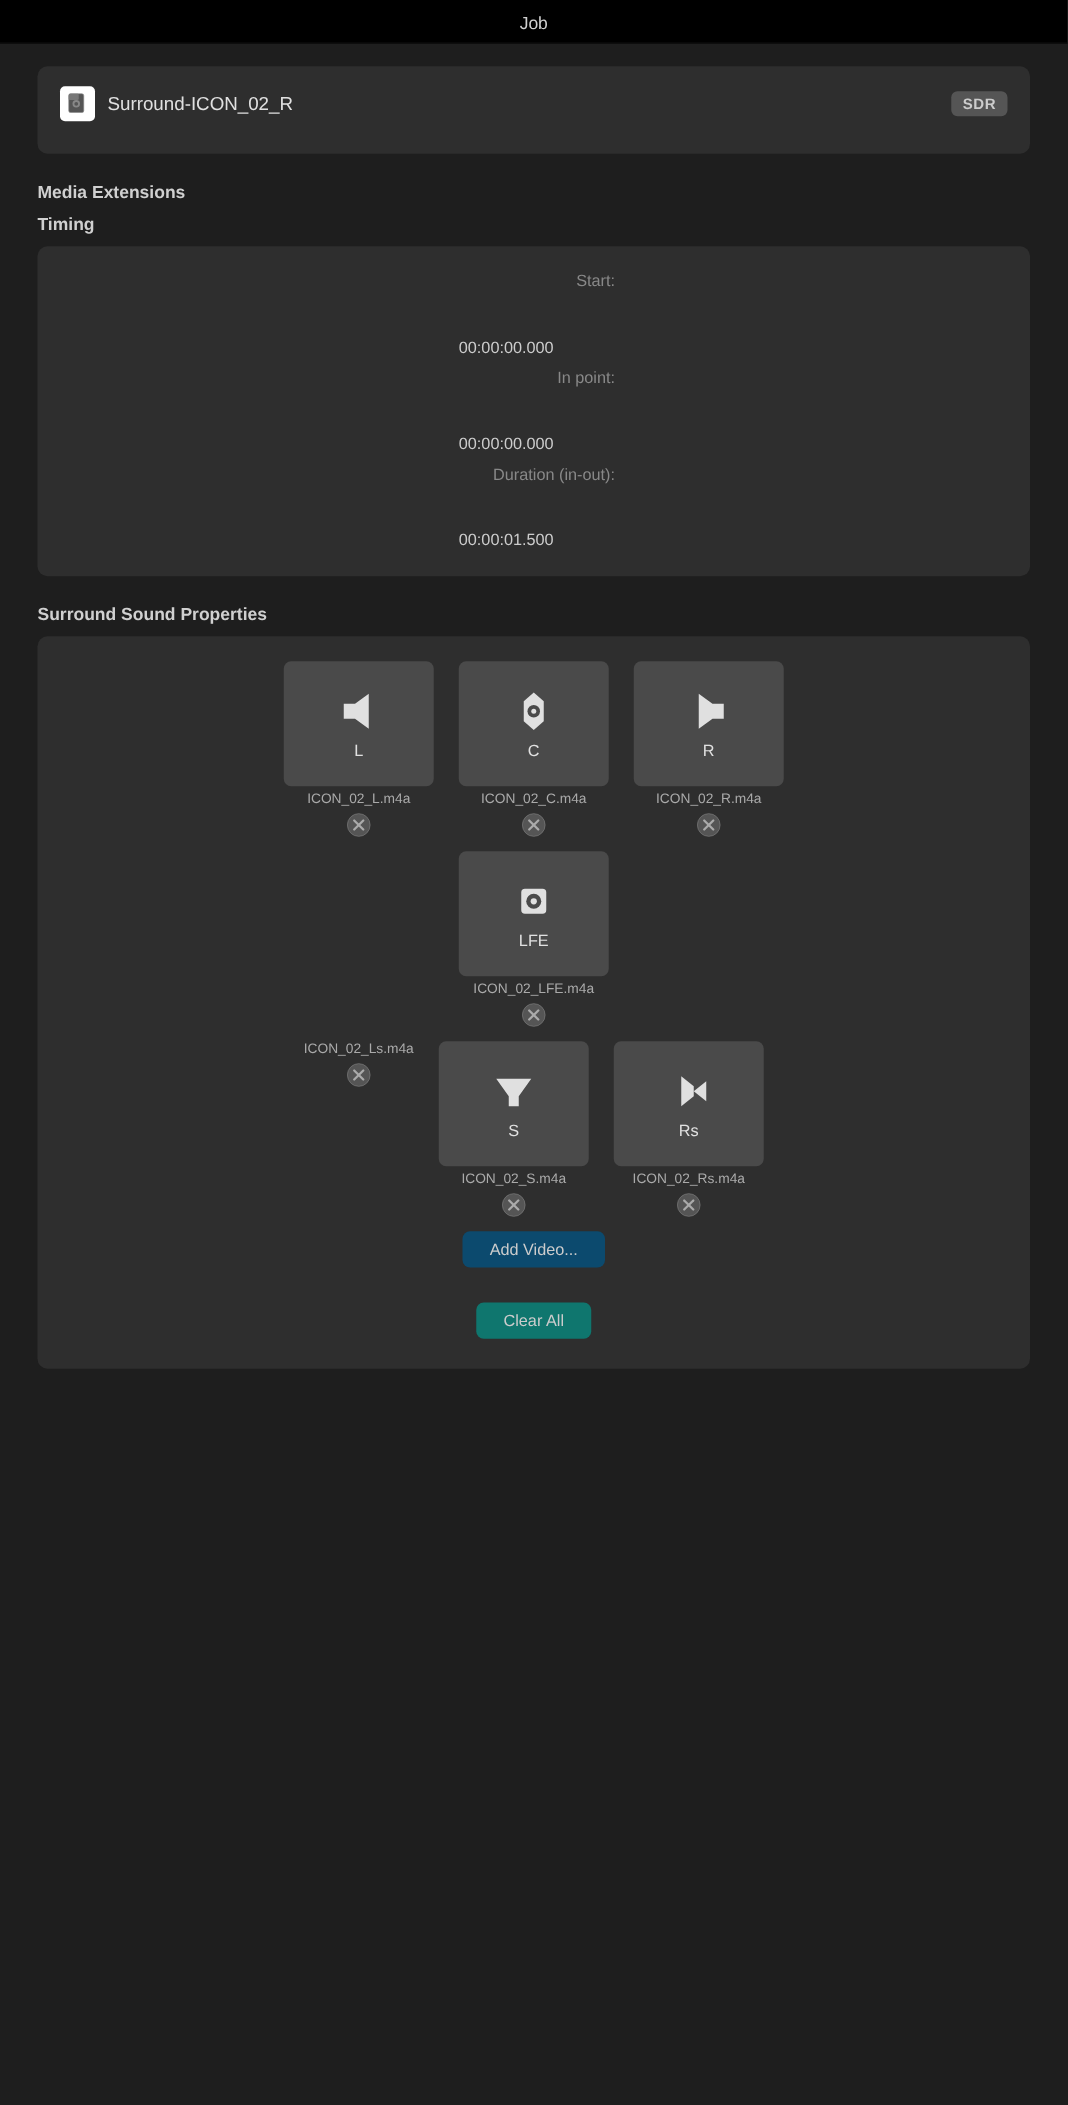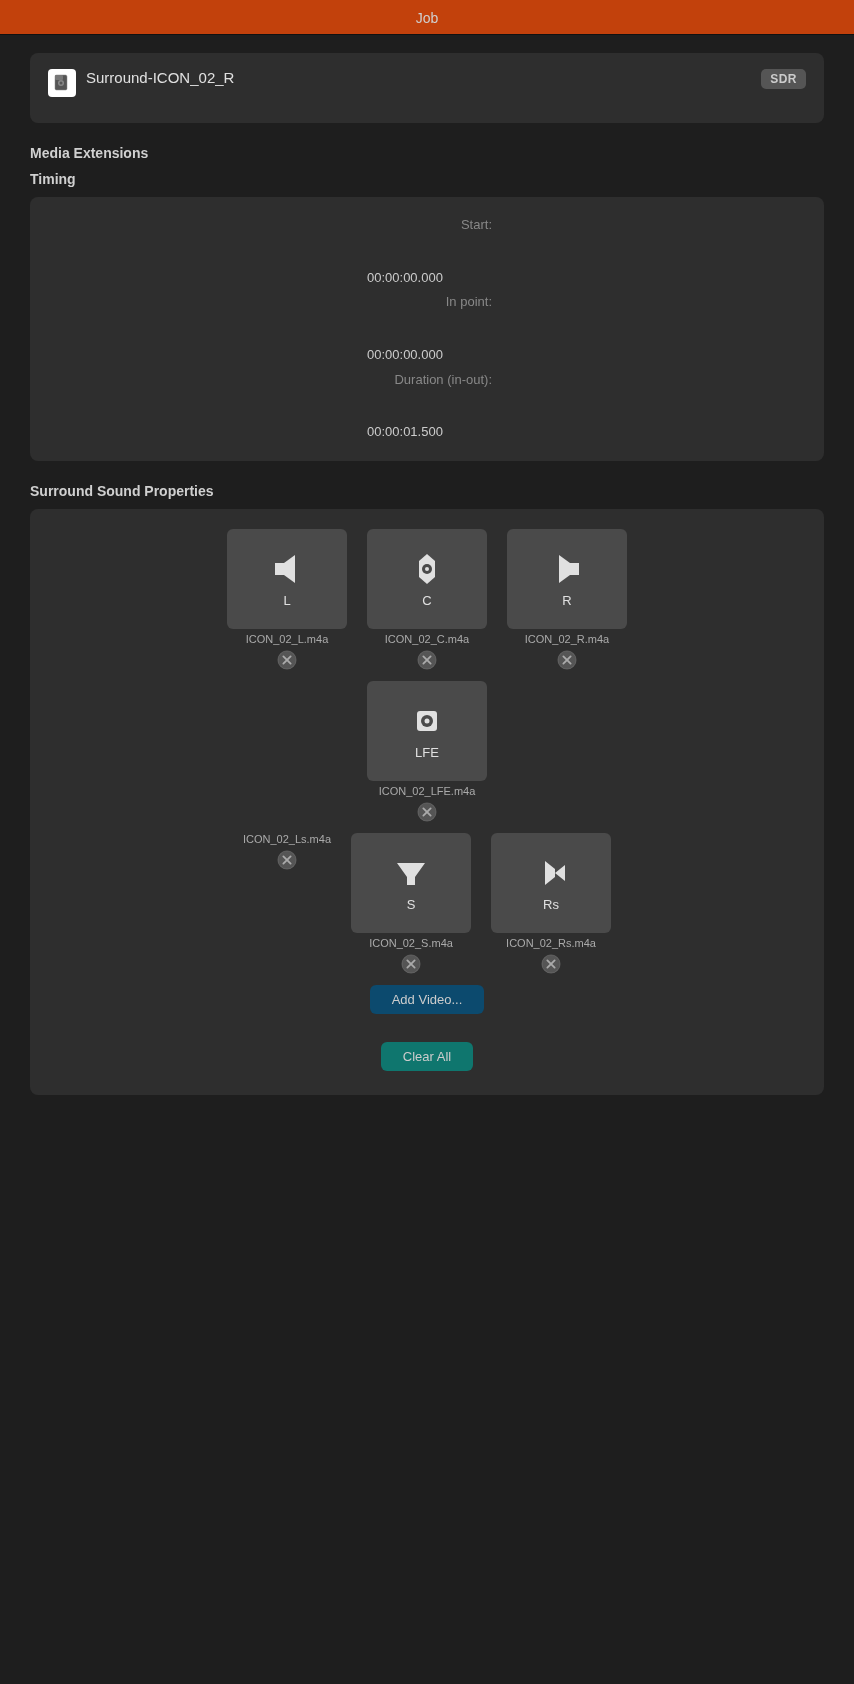--- a/index.html
+++ b/index.html
@@ -7,21 +7,21 @@
     body {
       background: #1e1e1e;
       color: #ccc;
       font-family: -apple-system, BlinkMacSystemFont, "Helvetica Neue", sans-serif;
       font-size: 13px;
       width: 854px;
       min-height: 1684px;
     }
 
     .title-bar {
-      background: #c2410c;
+      background: #000000;
       text-align: center;
       padding: 10px 0 8px;
       color: #d0d0d0;
       font-size: 14px;
       font-weight: 500;
       border-bottom: 1px solid #111;
     }
 
     .content {
       padding: 18px 30px 30px;
@@ -31,21 +31,21 @@
     .source-card {
       background: #2e2e2e;
       border-radius: 8px;
       padding: 16px 18px;
       margin-bottom: 22px;
       position: relative;
     }
 
     .source-header {
       display: flex;
-      align-items: flex-start;
+      align-items: center;
       margin-bottom: 10px;
     }
 
     .source-icon {
       width: 28px;
       height: 28px;
       background: #fff;
       border-radius: 4px;
       display: flex;
       align-items: center;

